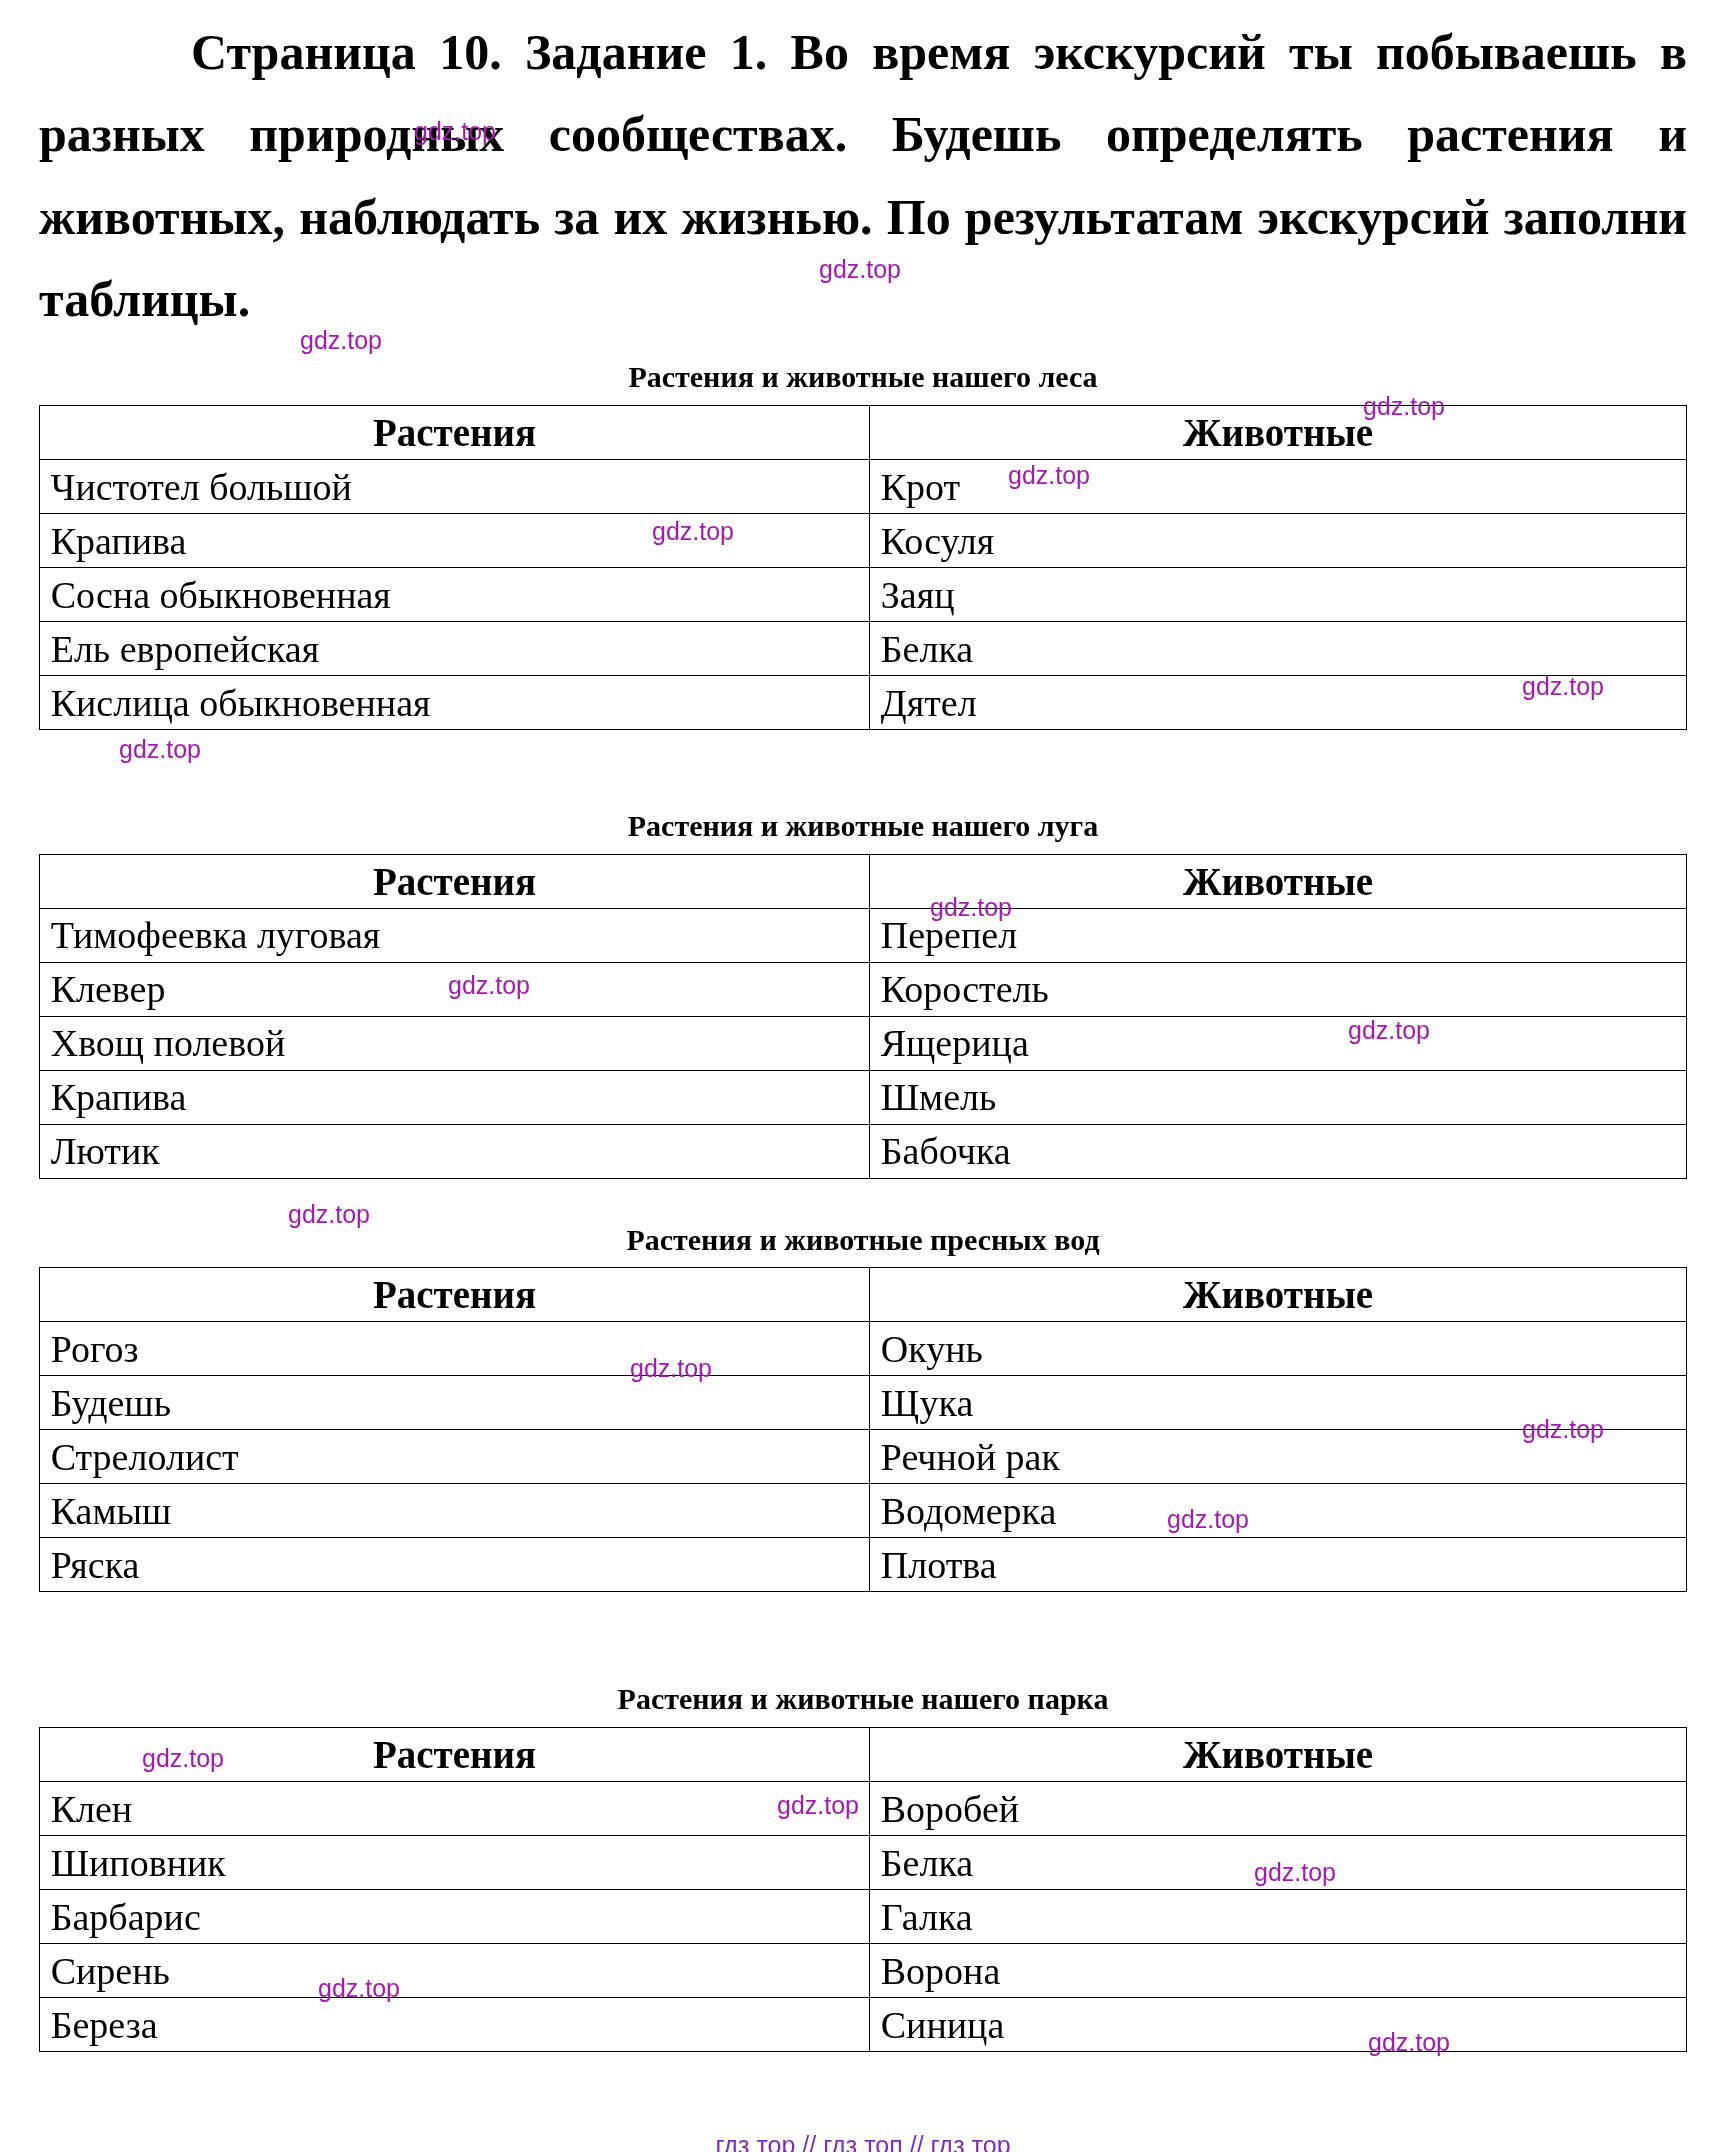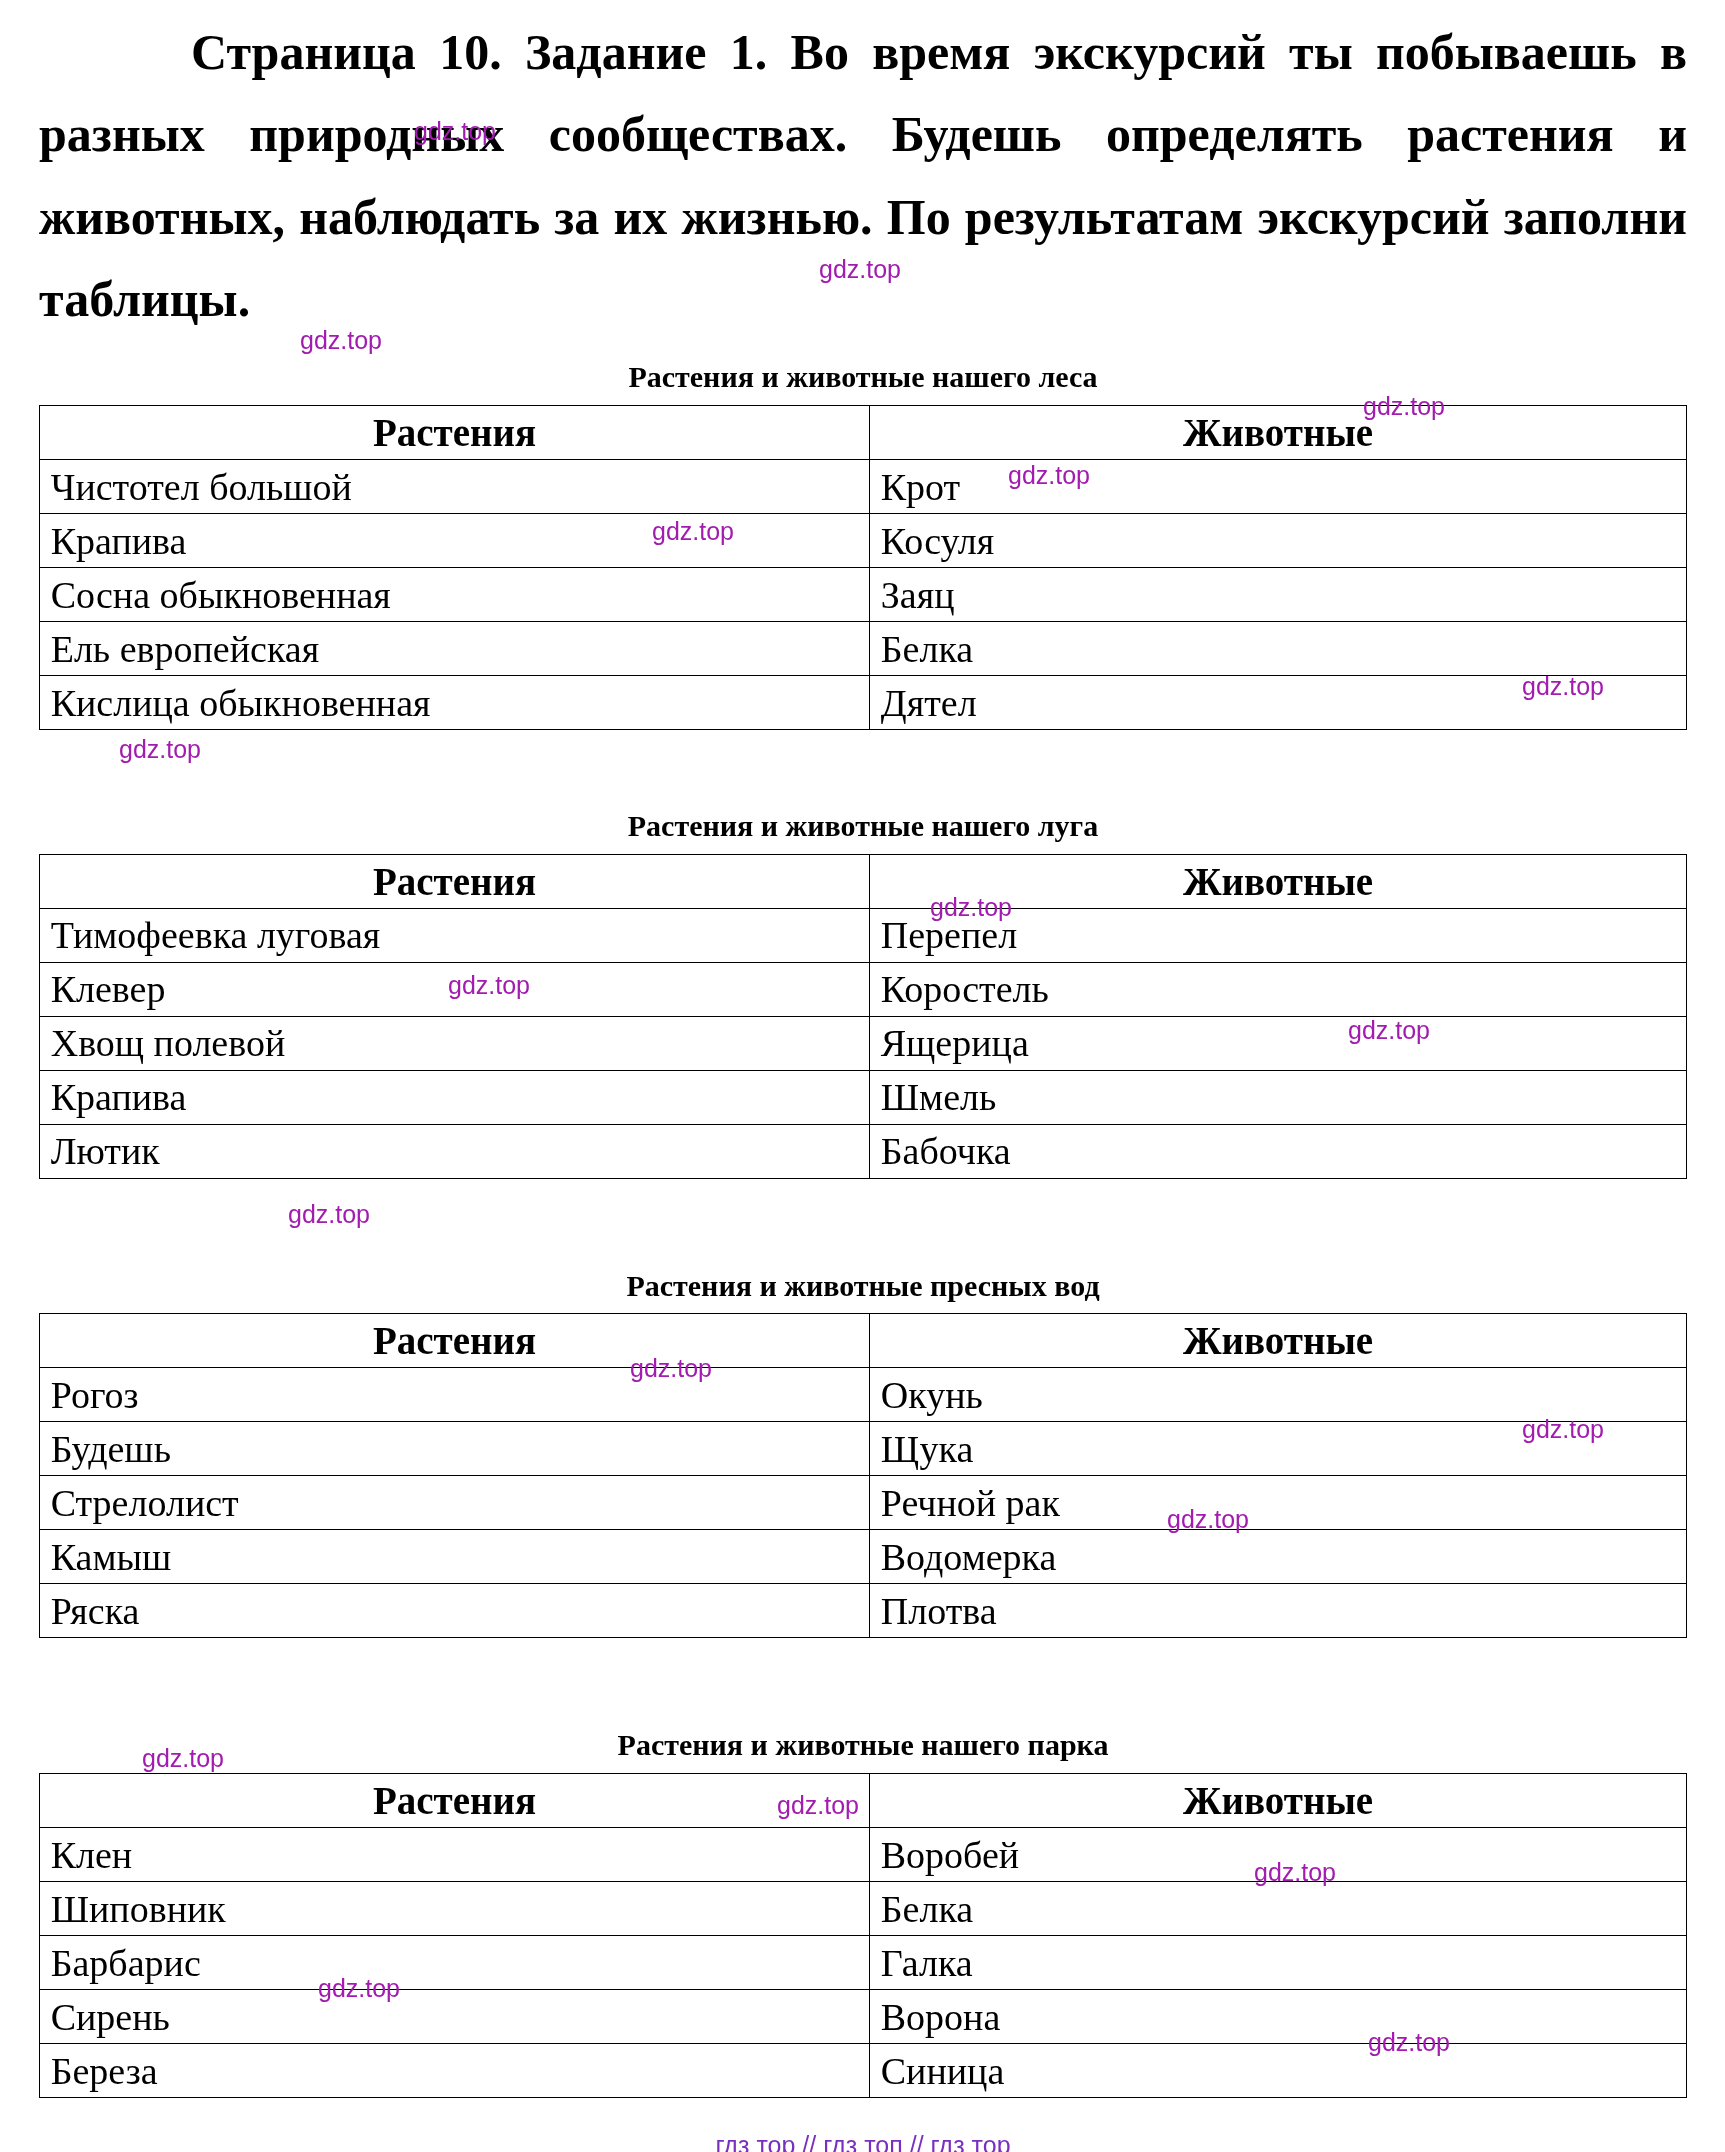--- a/index.html
+++ b/index.html
@@ -32,21 +32,21 @@
     text-align: justify;
     text-indent: 152px;
   }
   .tbl-title {
     font-size: 30px;
     font-weight: bold;
     text-align: center;
   }
   .t1 { margin-top: 19.7px; }
   .t2 { margin-top: 79px; }
-  .t3 { margin-top: 90px; }
+  .t3 { margin-top: 44px; }
   .t4 { margin-top: 90px; }
   table {
     width: 100%;
     border-collapse: collapse;
     table-layout: fixed;
     margin-top: 10.7px;
     border-radius: 26px;
   }
   th, td {
     border: 1.8px solid #000000;

